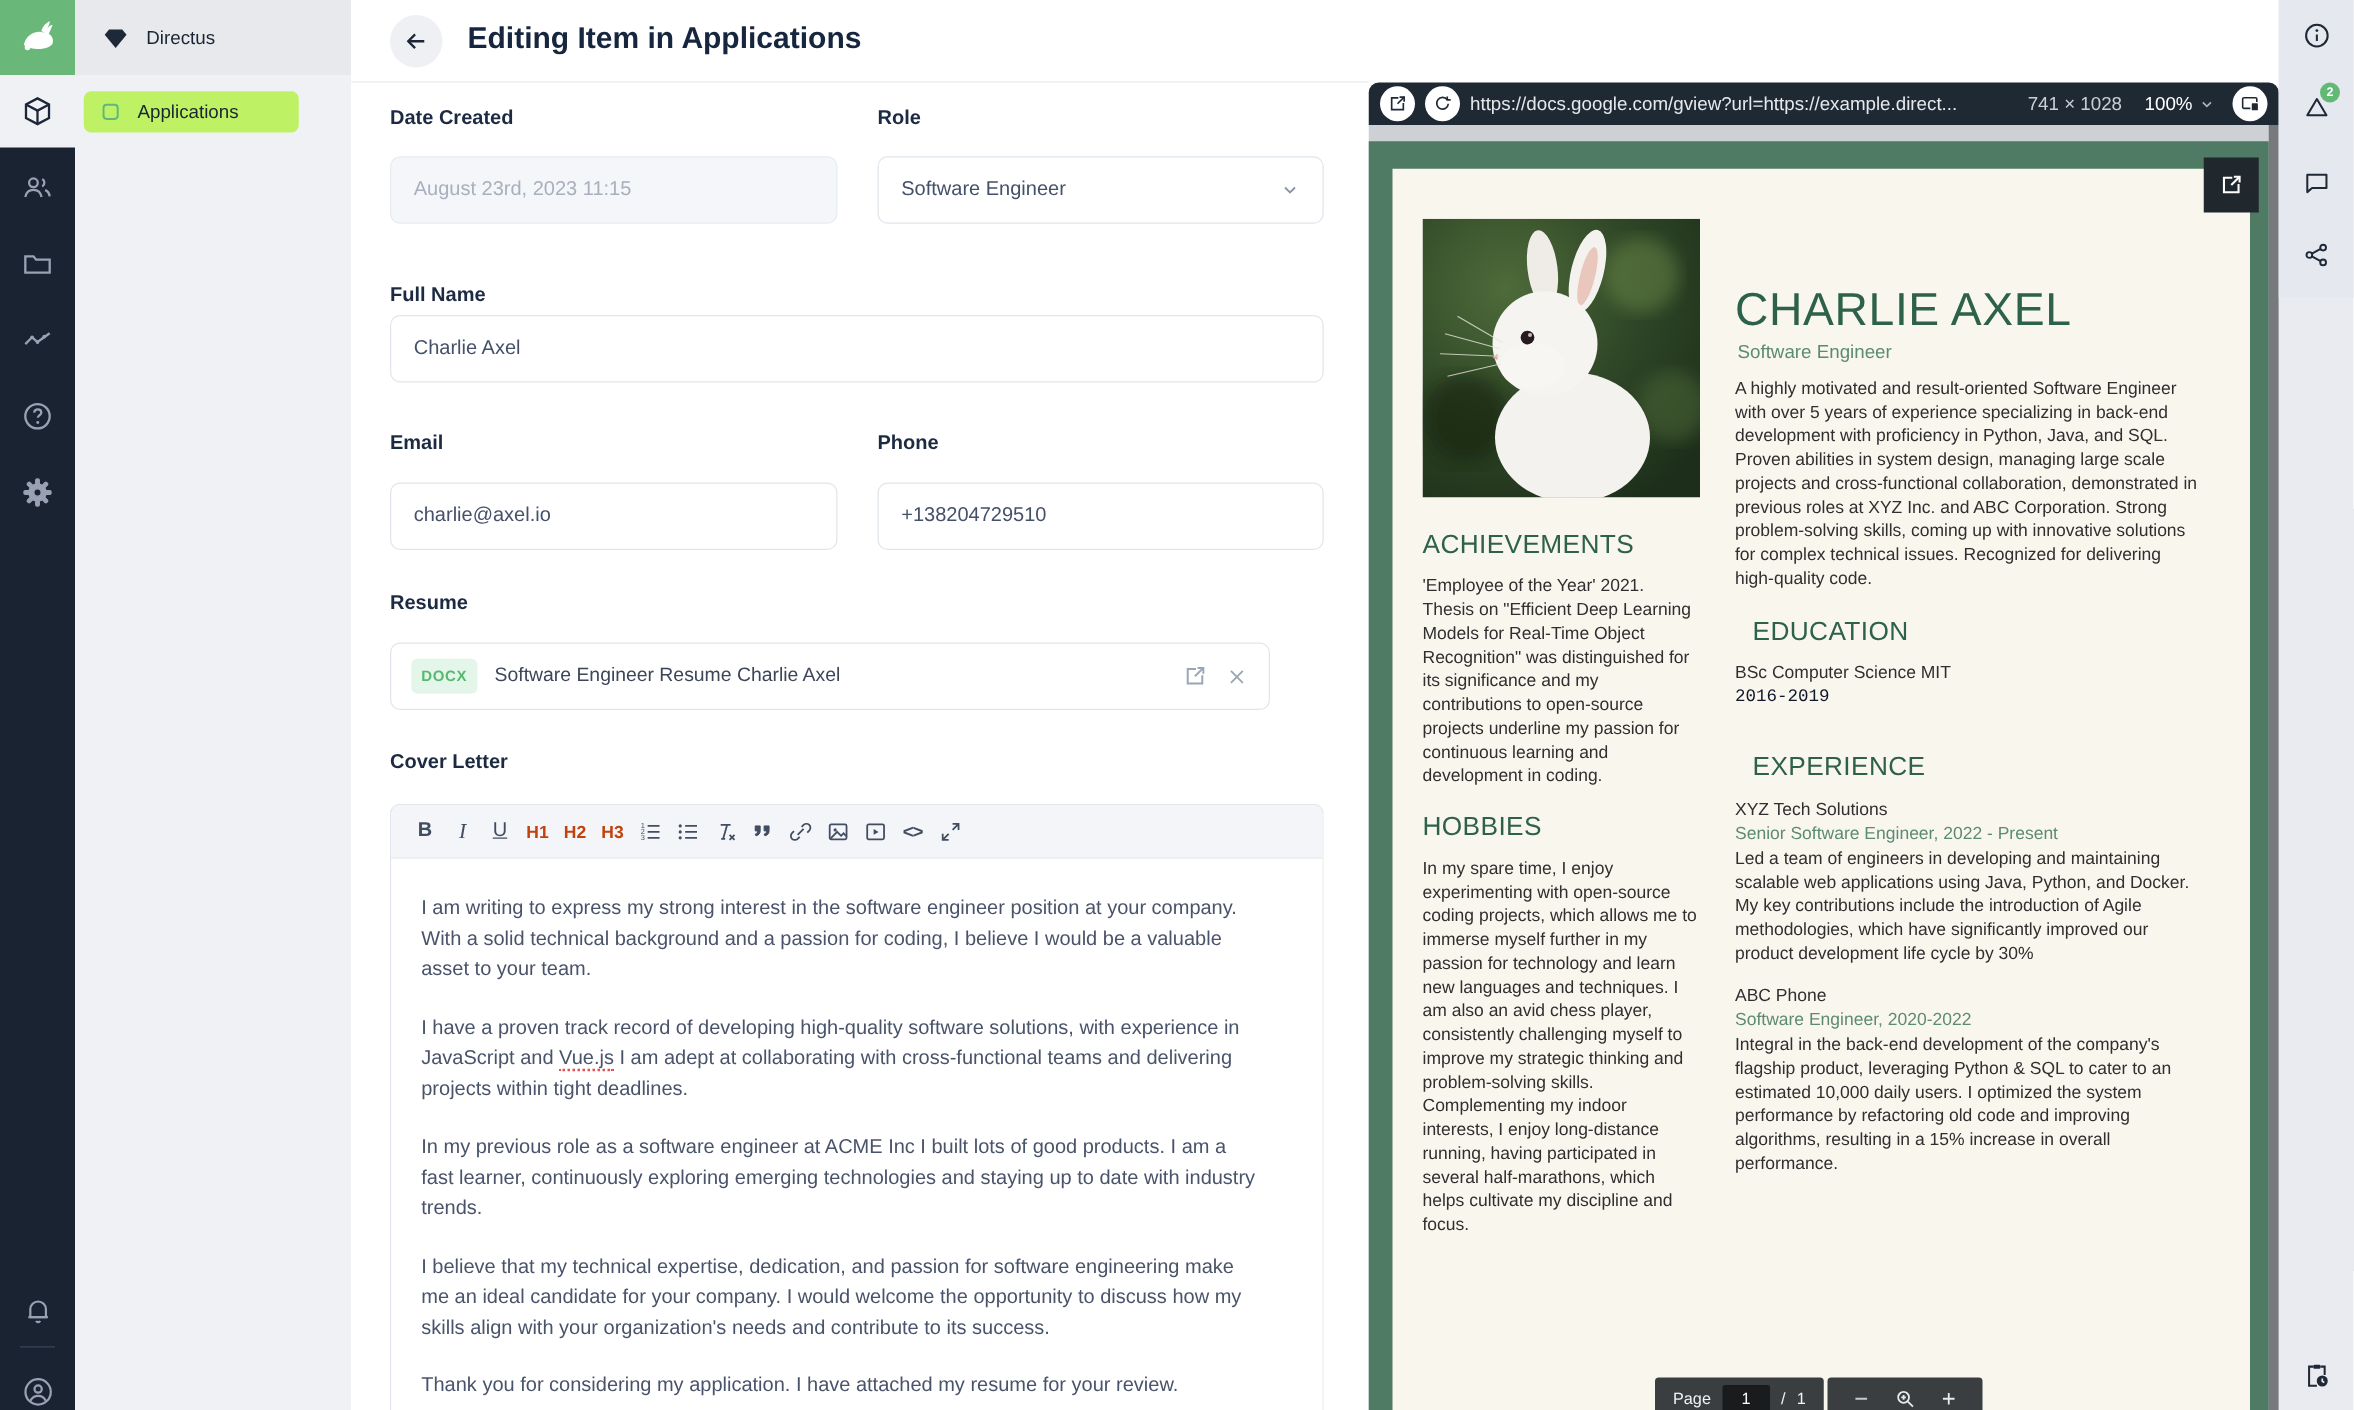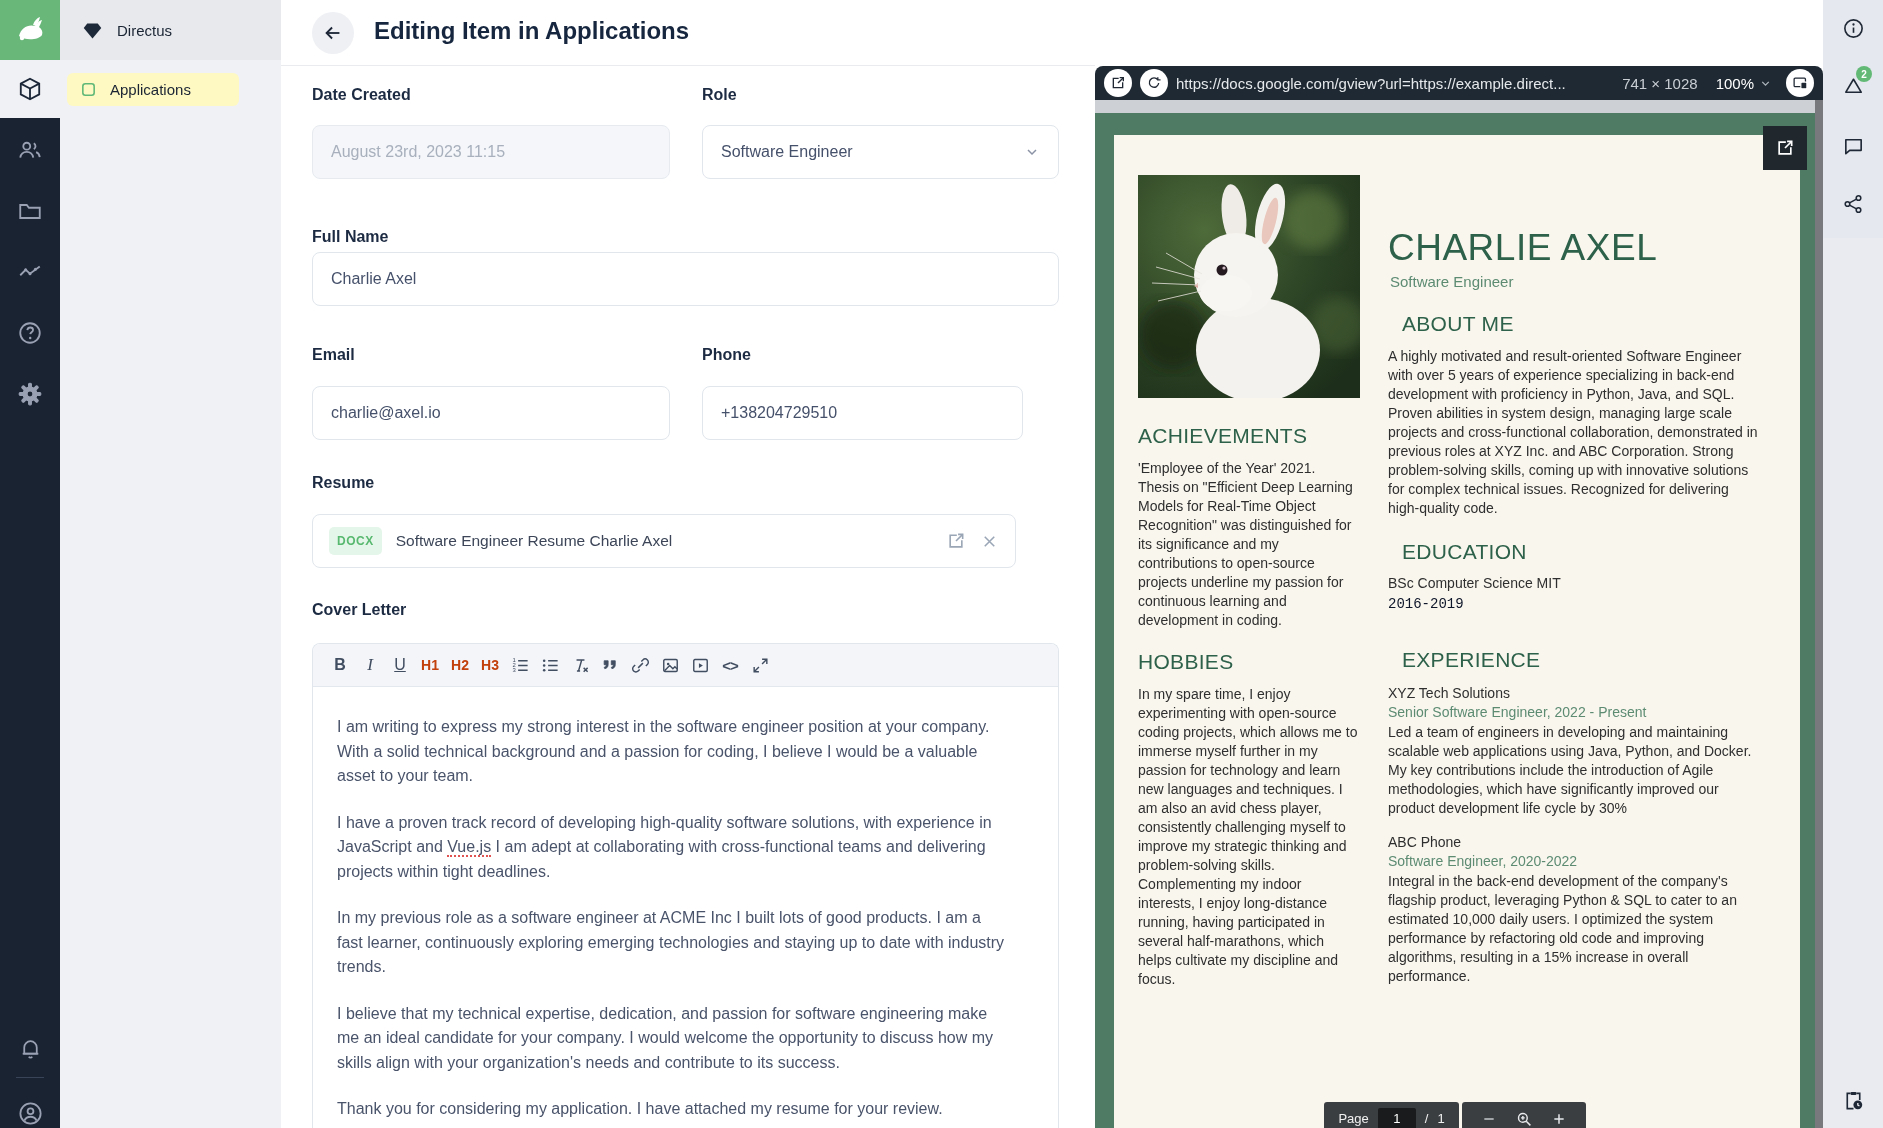--- a/index.html
+++ b/index.html
@@ -12,21 +12,21 @@
   .rail-btn { position:absolute; left:0; width:60px; height:58px; display:flex; align-items:center; justify-content:center; cursor:pointer; }
   .rail-btn svg { stroke:#99a1b3; }
   .rail-btn.active { background:#f0f1f5; }
   .rail-btn.active svg { stroke:#1b2738; }
   .rail-divider { position:absolute; left:16px; top:1077px; width:28px; height:1px; background:#3a4458; }
 
   
   .module-sidebar { position:absolute; left:60px; top:0; width:221px; height:1128px; background:#f0f1f5; }
   .sidebar-head { position:absolute; left:0; top:0; width:221px; height:60px; background:#e7e9ed; display:flex; align-items:center; padding-left:22px; gap:14px; }
   .sidebar-head span { font-size:15px; color:#1a2433; font-weight:500; }
-  .sidebar-item { position:absolute; left:7px; top:73px; width:172px; height:33px; background:#fef9c3; border-radius:6px; display:flex; align-items:center; padding-left:13px; gap:13px; cursor:pointer; }
+  .sidebar-item { position:absolute; left:7px; top:73px; width:172px; height:33px; background:#bef264; border-radius:6px; display:flex; align-items:center; padding-left:13px; gap:13px; cursor:pointer; }
   .sidebar-item span { font-size:15px; color:#1a2433; }
 
   
   .main { position:absolute; left:281px; top:0; width:814px; height:1128px; background:#fff; }
   .main-header { position:absolute; left:0; top:0; width:814px; height:66px; background:#fff; border-bottom:1px solid #e9ebef; }
   .back-btn { position:absolute; left:31px; top:12px; width:42px; height:42px; border-radius:50%; background:#eef0f4; display:flex; align-items:center; justify-content:center; cursor:pointer; }
   .page-title { position:absolute; left:93px; top:17px; font-size:24px; font-weight:700; color:#16263e;text-align:right; }
 
   .field-label { position:absolute; font-size:16px; font-weight:600; color:#1c2a42; }
   .t-input { position:absolute; height:54px; border:1px solid #e0e6ec; border-radius:8px; background:#fff; font-size:16px; color:#45506a; padding:0 18px; font-family:inherit; outline:none; }
@@ -214,21 +214,21 @@
       </svg>
     </div>
 
     <div class="field-label" style="left:31px; top:228px">Full Name</div>
     <input class="t-input" style="left: 31px; top: 252px; width: 747px;" readonly="" value="Charlie Axel">
 
     <div class="field-label" style="left:31px; top:346px">Email</div>
     <input class="t-input" style="left: 31px; top: 386px; width: 358px;" readonly="" value="charlie@axel.io">
 
     <div class="field-label" style="left:421px; top:346px">Phone</div>
-    <input class="t-input" style="left: 421px; top: 386px; width: 321px;" readonly="" value="+138204729510">
+    <input class="t-input" style="left: 421px; top: 386px; width: 357px;" readonly="" value="+138204729510">
 
     <div class="field-label" style="left:31px; top:474px">Resume</div>
     <div class="resume-box">
       <span class="docx-badge">DOCX</span>
       <span class="resume-name">Software Engineer Resume Charlie Axel</span>
       <span class="resume-actions">
         <svg width="20" height="20" viewBox="0 0 24 24" fill="none" stroke="#9aa5b5" stroke-width="1.9">
           <path d="M13 5H5v14h14v-8"></path>
             <path d="M12 12 20 4"></path>
             <path d="M14.5 4H20v5.5"></path>
@@ -410,21 +410,20 @@
             <div class="doc-body">'Employee of the Year' 2021. Thesis on "Efficient Deep Learning Models for Real-Time Object Recognition" was distinguished for its significance and my contributions to open-source projects underline my passion for continuous learning and development in coding.</div>
 
             <div class="doc-h" style="margin-top:20px">HOBBIES</div>
             <div class="doc-body">In my spare time, I enjoy experimenting with open-source coding projects, which allows me to immerse myself further in my passion for technology and learn new languages and techniques. I am also an avid chess player, consistently challenging myself to improve my strategic thinking and problem-solving skills. Complementing my indoor interests, I enjoy long-distance running, having participated in several half-marathons, which helps cultivate my discipline and focus.</div>
           </div>
 
           <div class="doc-col-right">
             <div class="doc-name">CHARLIE AXEL</div>
             <div class="doc-role">Software Engineer</div>
 
-            <div class="doc-h indent" style="margin-top:22px">ABOUT ME</div>
             <div class="doc-body">A highly motivated and result-oriented Software Engineer with over 5 years of experience specializing in back-end development with proficiency in Python, Java, and SQL. Proven abilities in system design, managing large scale projects and cross-functional collaboration, demonstrated in previous roles at XYZ Inc. and ABC Corporation. Strong problem-solving skills, coming up with innovative solutions for complex technical issues. Recognized for delivering high-quality code.</div>
 
             <div class="doc-h indent" style="margin-top:22px">EDUCATION</div>
             <div class="doc-body" style="margin-top:10px">BSc Computer Science MIT</div>
             <div class="doc-body green-text" style="margin-top:2px">2016-2019</div>
 
             <div class="doc-h indent" style="margin-top:34px">EXPERIENCE</div>
 
             <div class="job">
               <div class="job-company">XYZ Tech Solutions</div>

